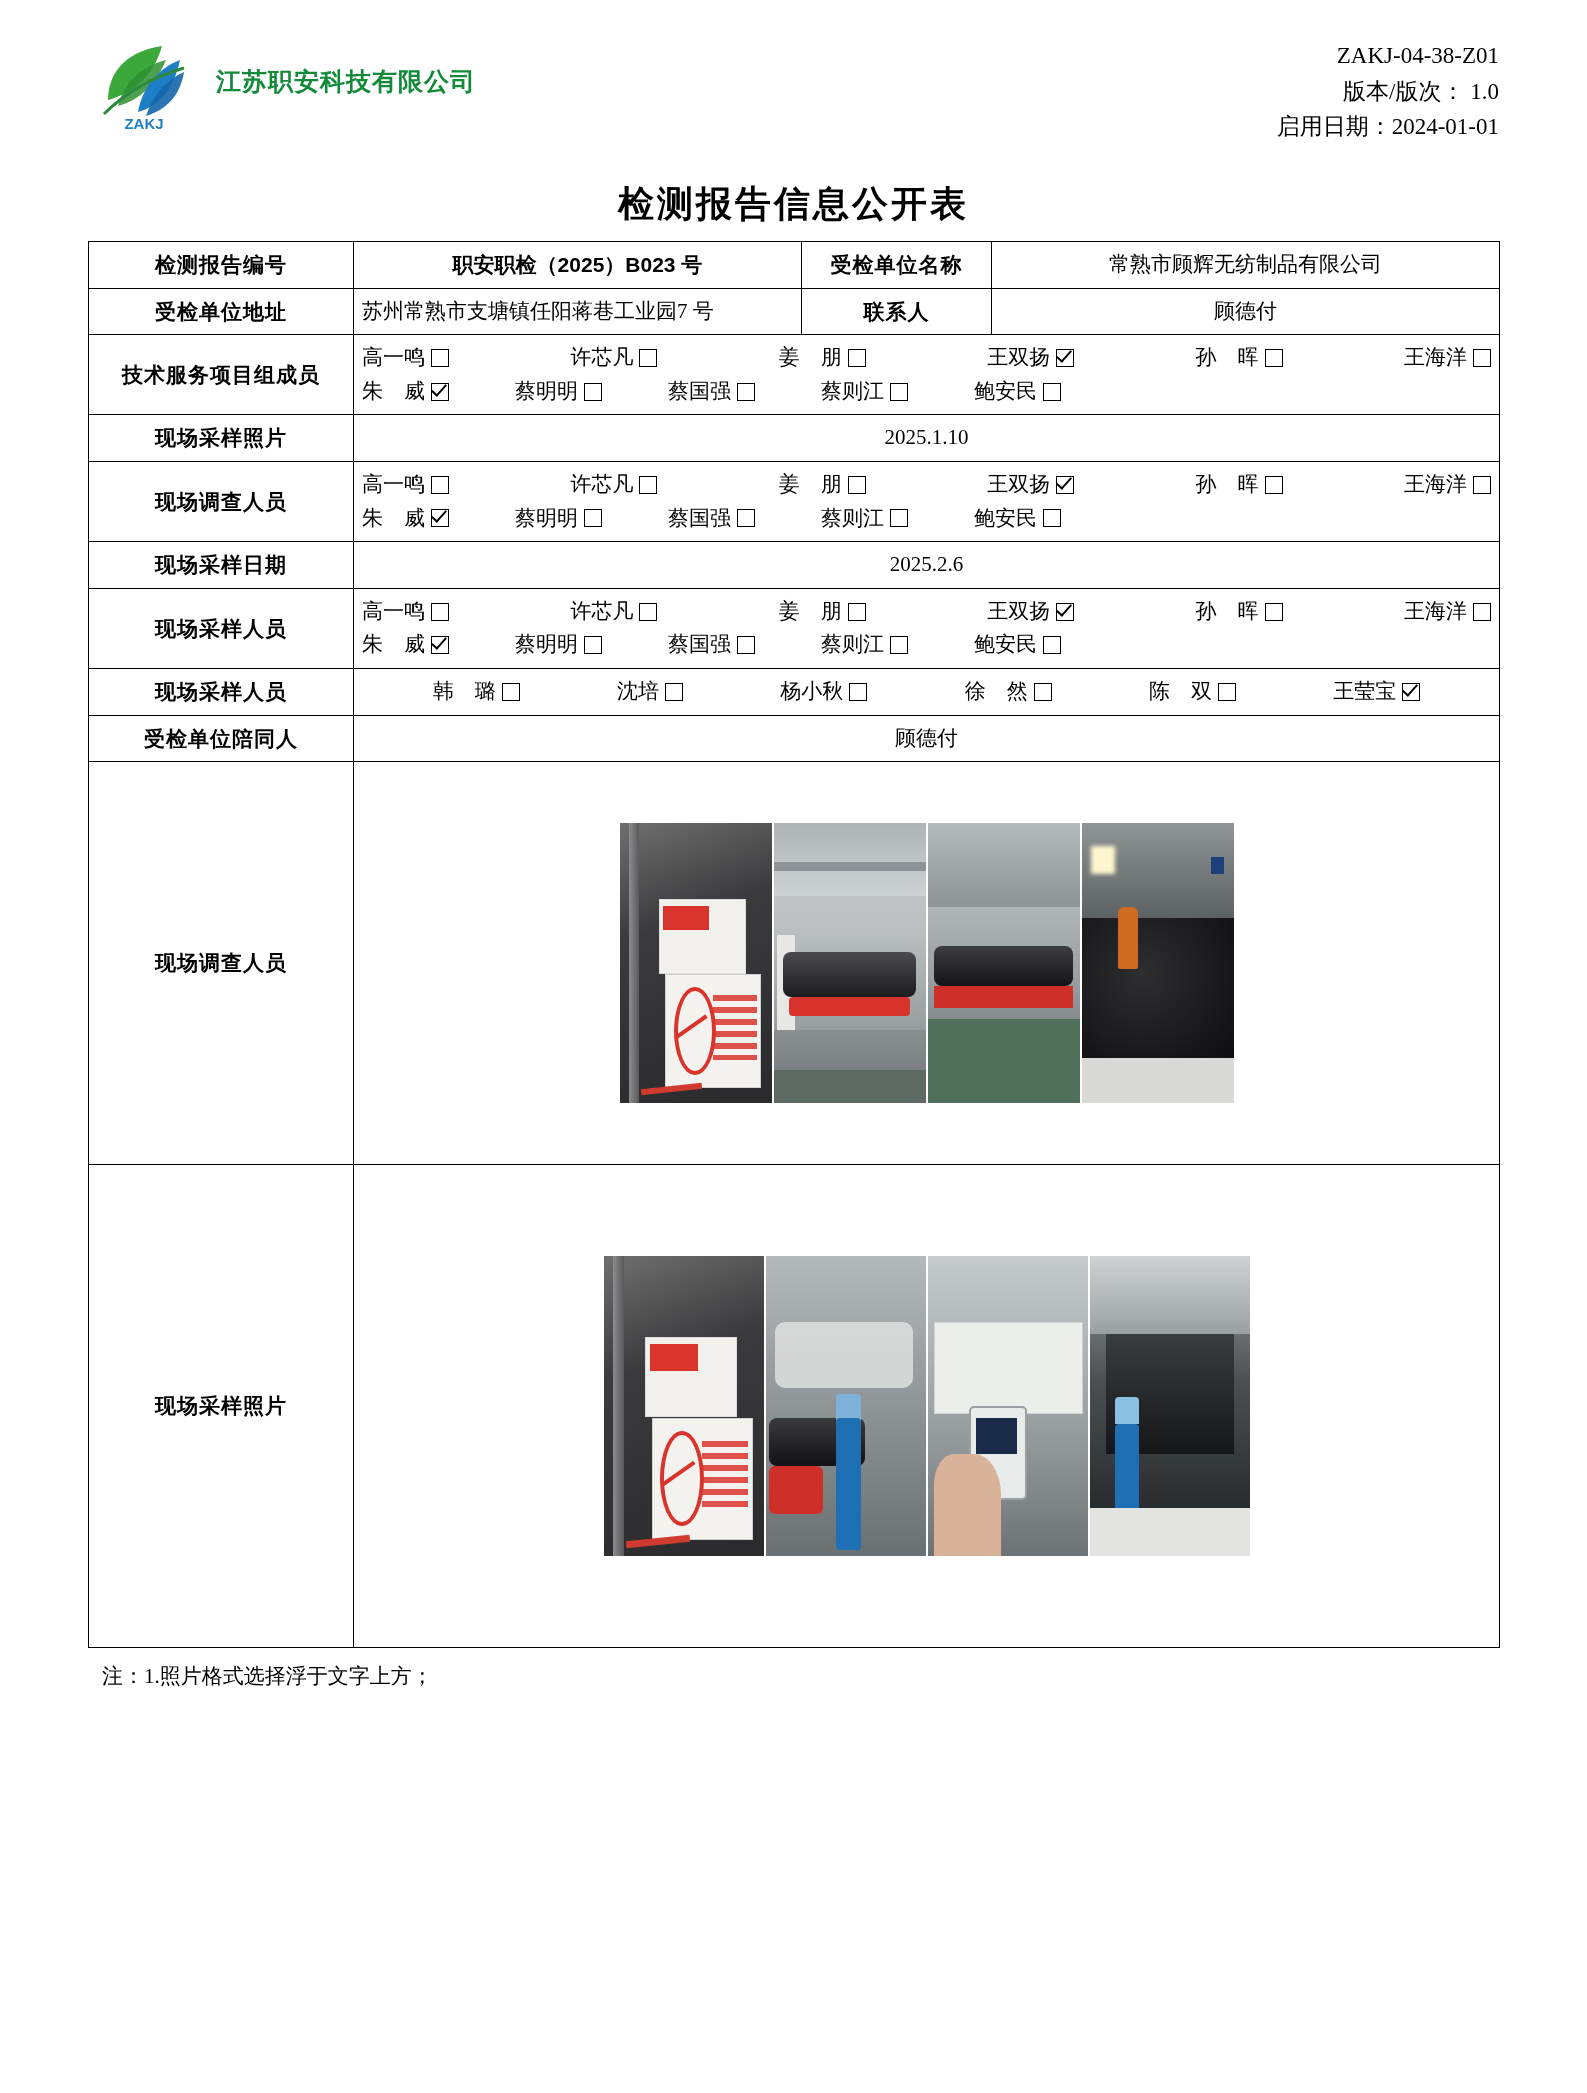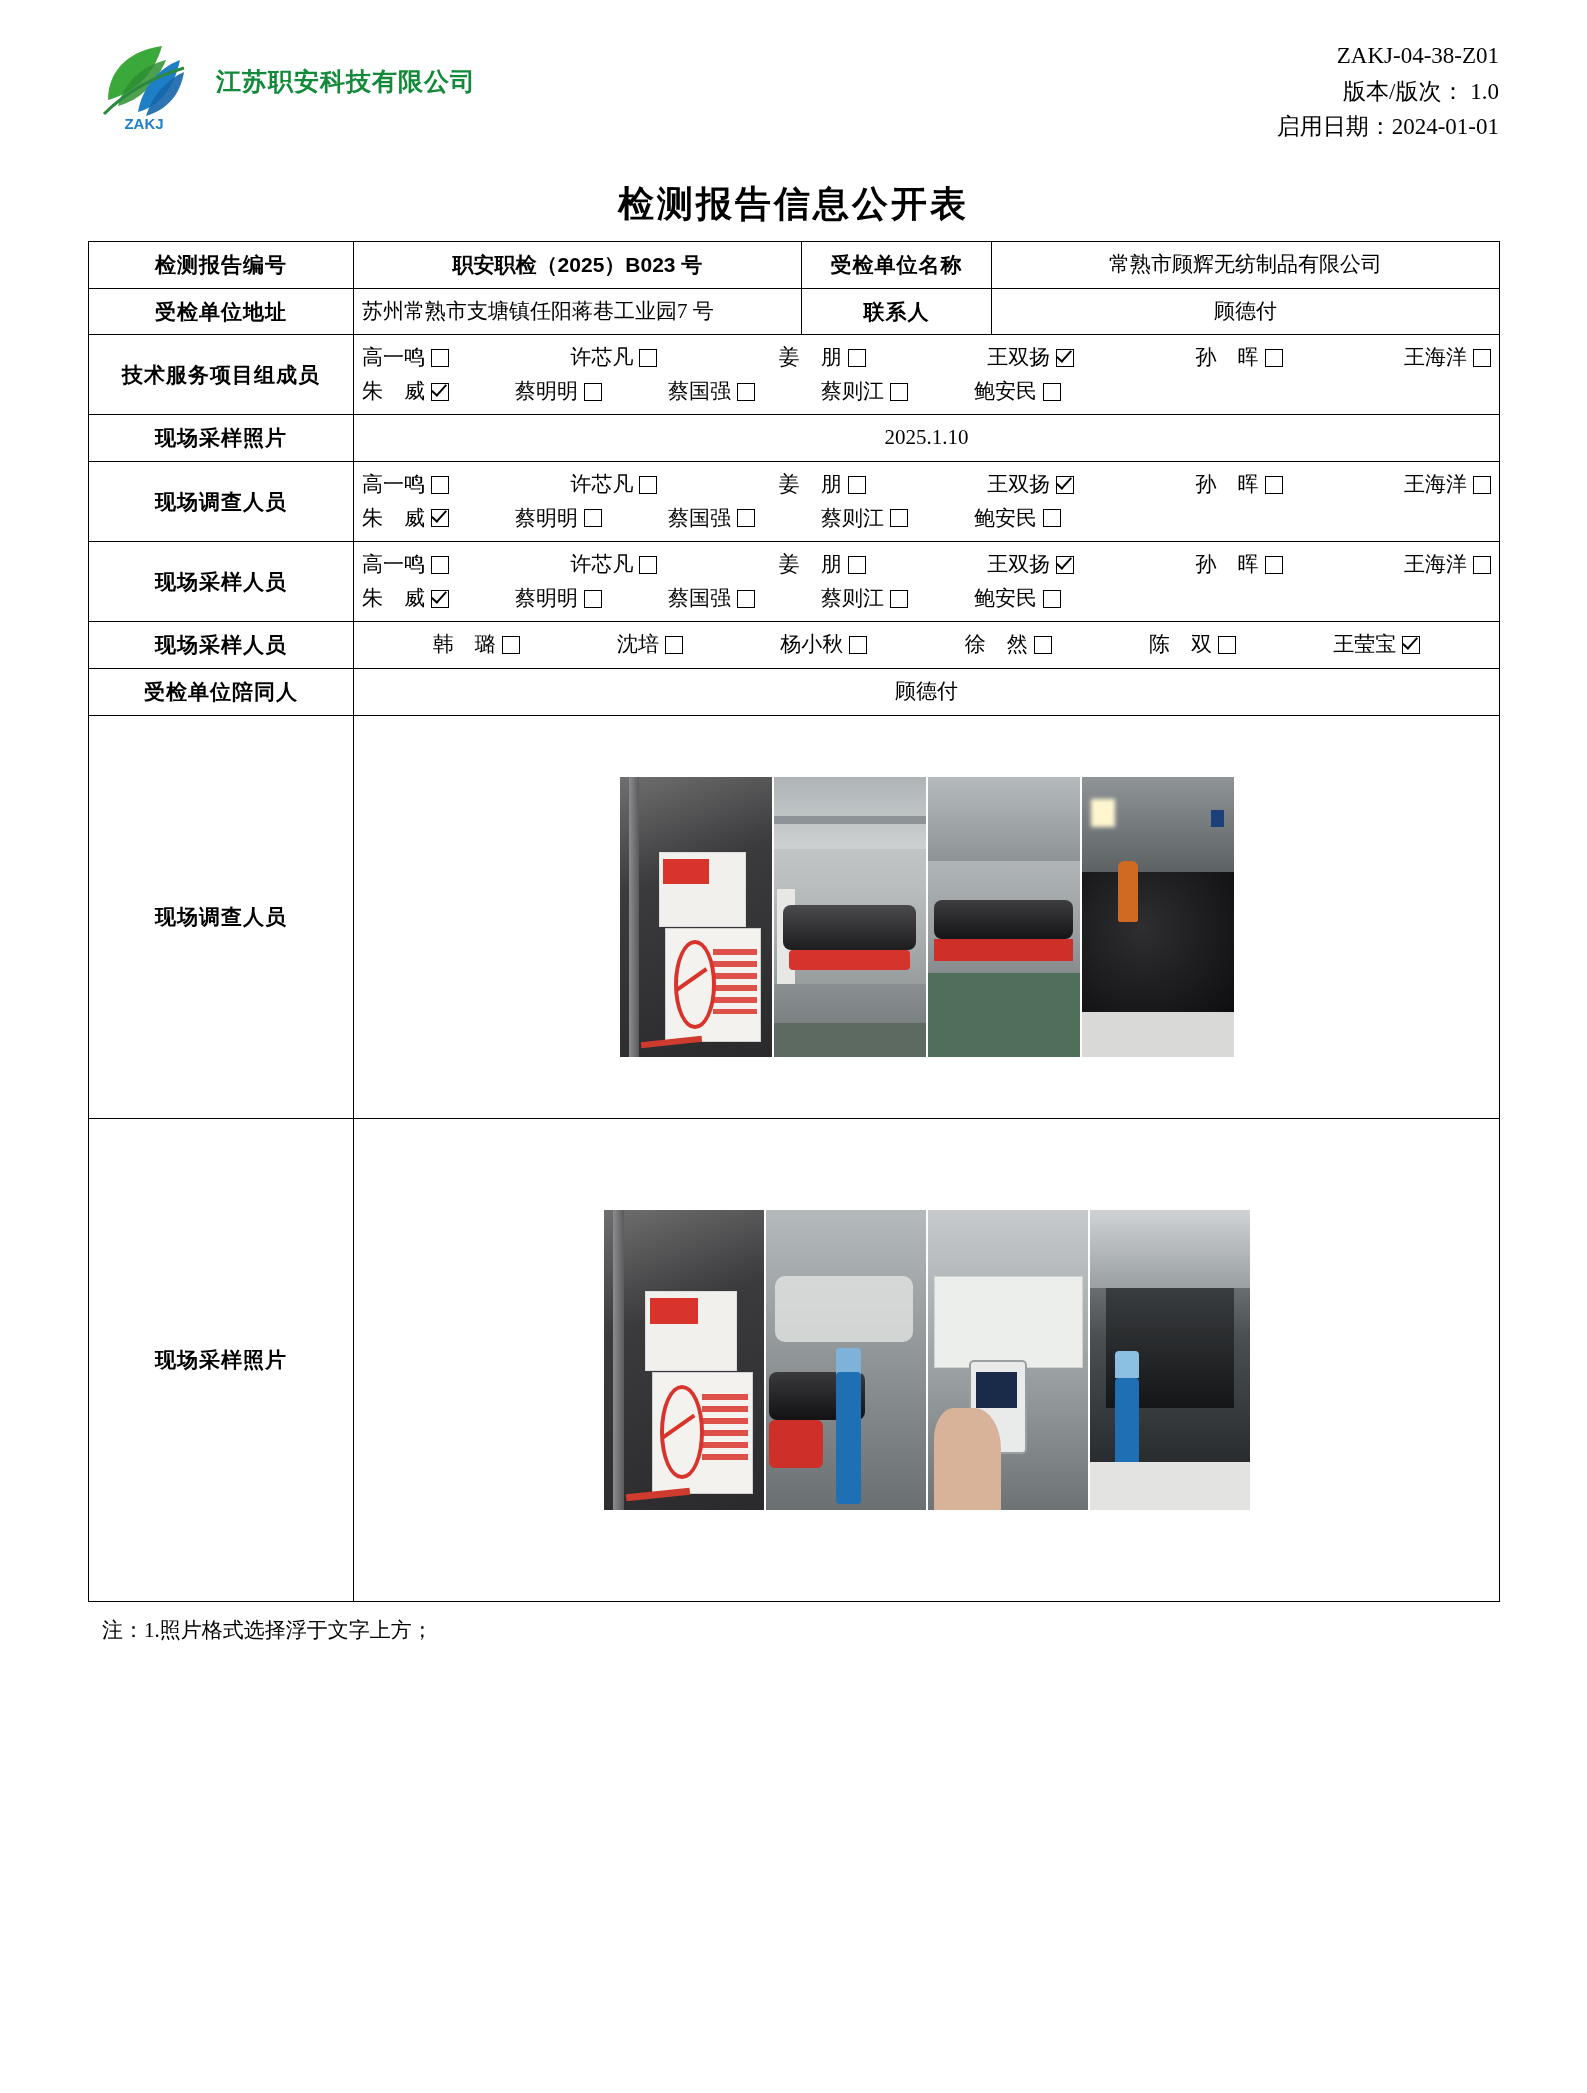--- a/index.html
+++ b/index.html
@@ -382,20 +382,24 @@
                 <span class="box"></span>
               </span>
               <span class="pitem" style="margin-left: 66px;">
                 <span class="nm">鲍安民</span>
                 <span class="box"></span>
               </span>
             </div>
         </td>
       </tr>
       <tr>
+        <td class="lbl">现场采样日期</td>
+        <td class="ctr" colspan="3">2025.2.6</td>
+      </tr>
+      <tr>
         <td class="lbl">现场采样人员</td>
         <td class="people" colspan="3">
           <div class="prow" id="sampling-row-0" style="justify-content: space-between;">
               <span class="pitem">
                 <span class="nm">高一鸣</span>
                 <span class="box"></span>
               </span>
               <span class="pitem">
                 <span class="nm">许芯凡</span>
                 <span class="box"></span>

